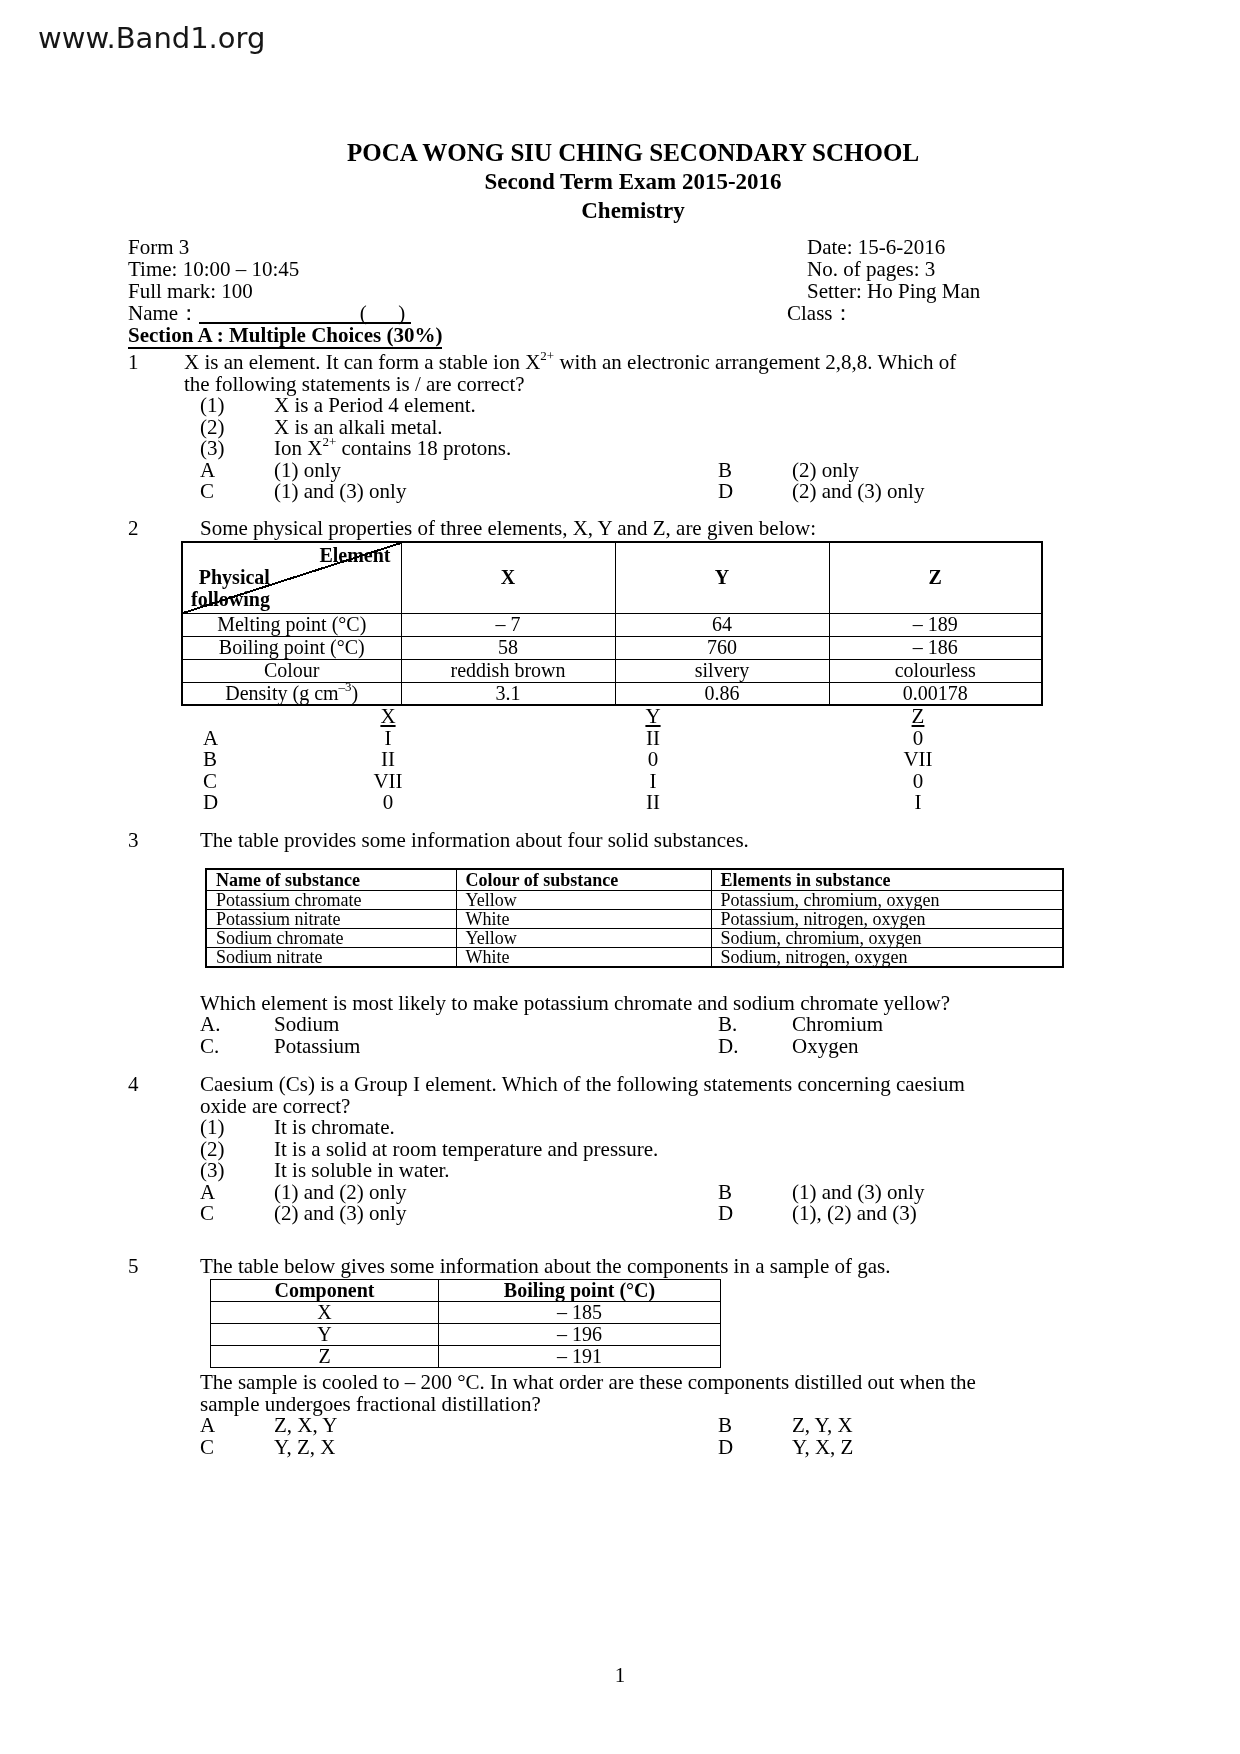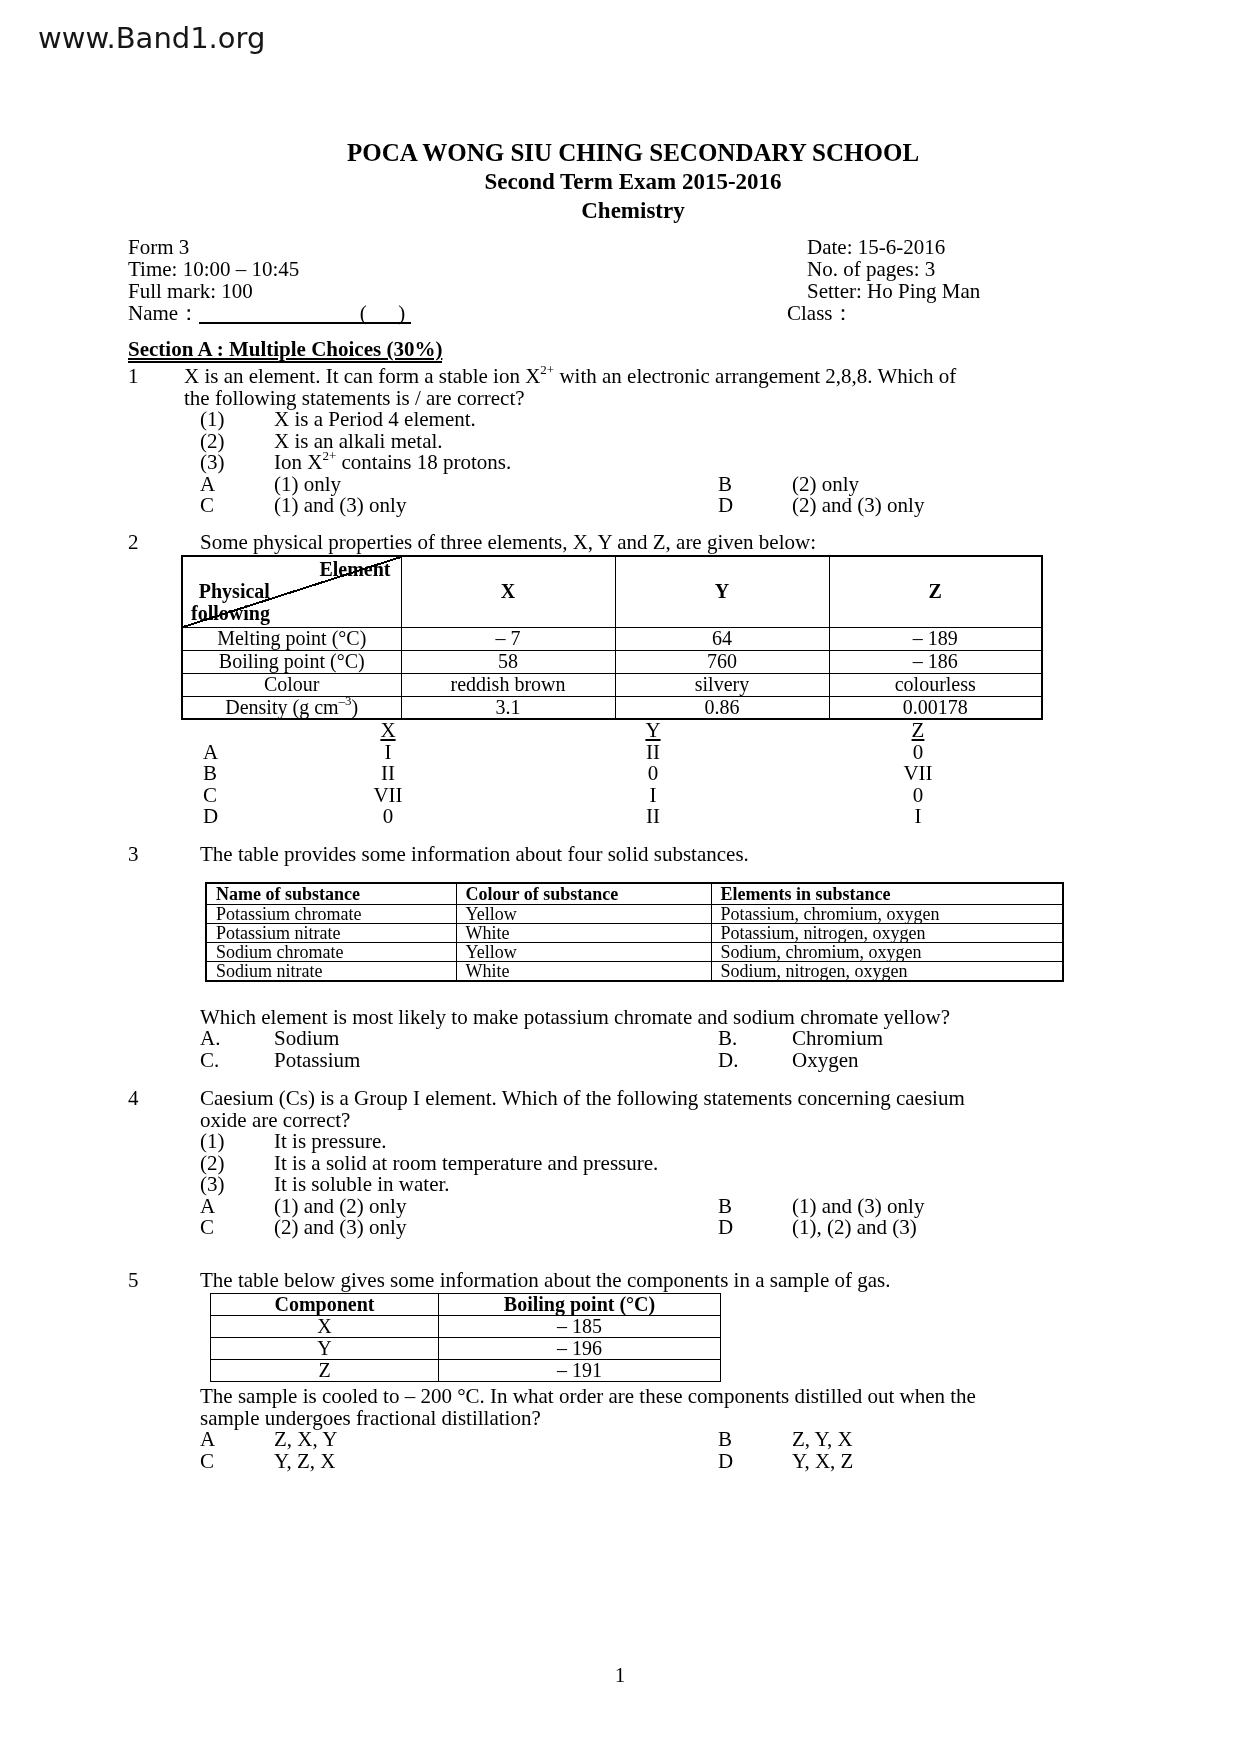--- a/index.html
+++ b/index.html
@@ -30,21 +30,21 @@
   .inforow { display:flex; line-height:22px; height:22px; }
   .info-left { width:679px; flex:none; }
   .info-right { flex:none; }
   .class-shift { margin-left:-20px; }
   .name-blank {
     display:inline-block; width:212px; border-bottom:2px solid #000;
     text-align:right; padding-right:6px; white-space:pre; height:22px;
   }
 
   
-  .section-title { margin-top:14px; line-height:22px;text-decoration:underline; }
+  .section-title { margin-top:0; line-height:22px; }
   .section-title span {
     font-weight:bold; border-bottom:2px solid #000; padding-bottom:0px;
   }
 
   
   .question { display:flex; }
   .qnum  { width:72px; flex:none; }
   .qbody { flex:1; min-width:0; }
   .q1 { margin-top:6px; }
   .q2 { margin-top:15px; }
@@ -320,21 +320,21 @@
       </div>
     </section>
 
     <section class="question q4">
       <div class="qnum">4</div>
       <div class="qbody">
         <div>Caesium (Cs) is a Group I element. Which of the following statements concerning caesium</div>
         <div>oxide are correct?</div>
         <div class="item">
           <span class="ilabel">(1)</span>
-          <span>It is pressure.</span>
+          <span>It is chromate.</span>
         </div>
         <div class="item">
           <span class="ilabel">(2)</span>
           <span>It is a solid at room temperature and pressure.</span>
         </div>
         <div class="item">
           <span class="ilabel">(3)</span>
           <span>It is soluble in water.</span>
         </div>
         <div class="optrow">

